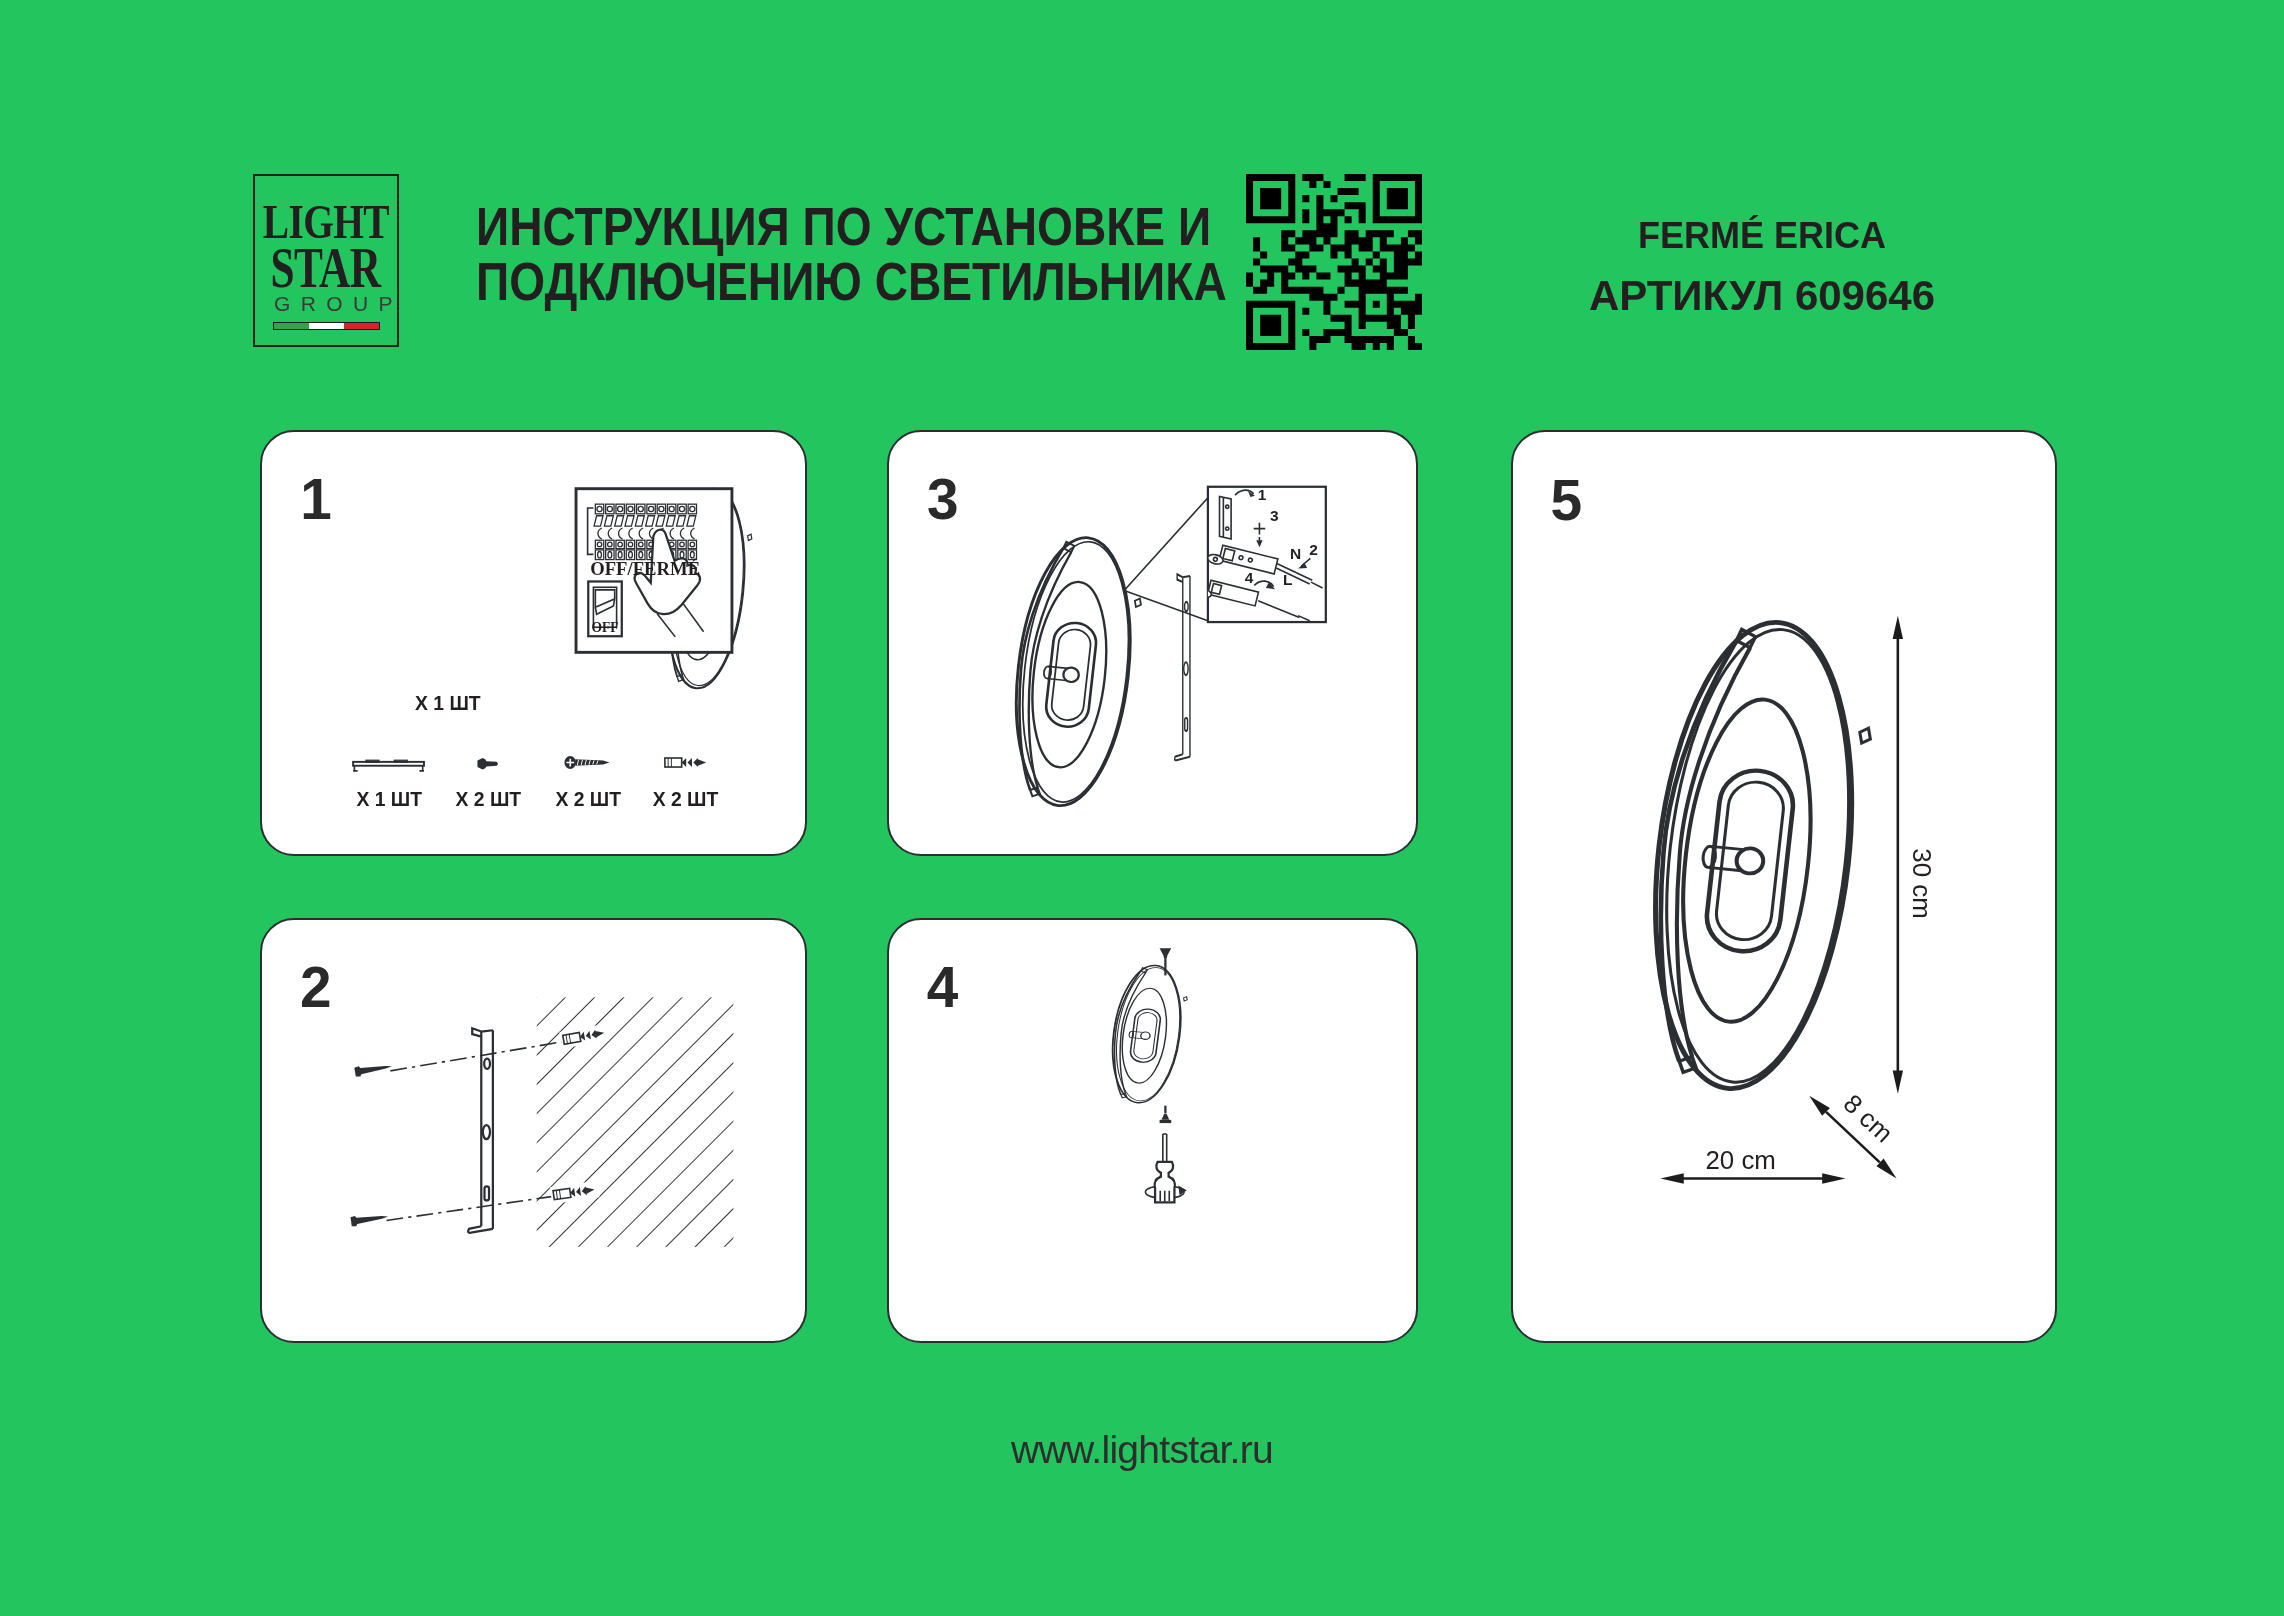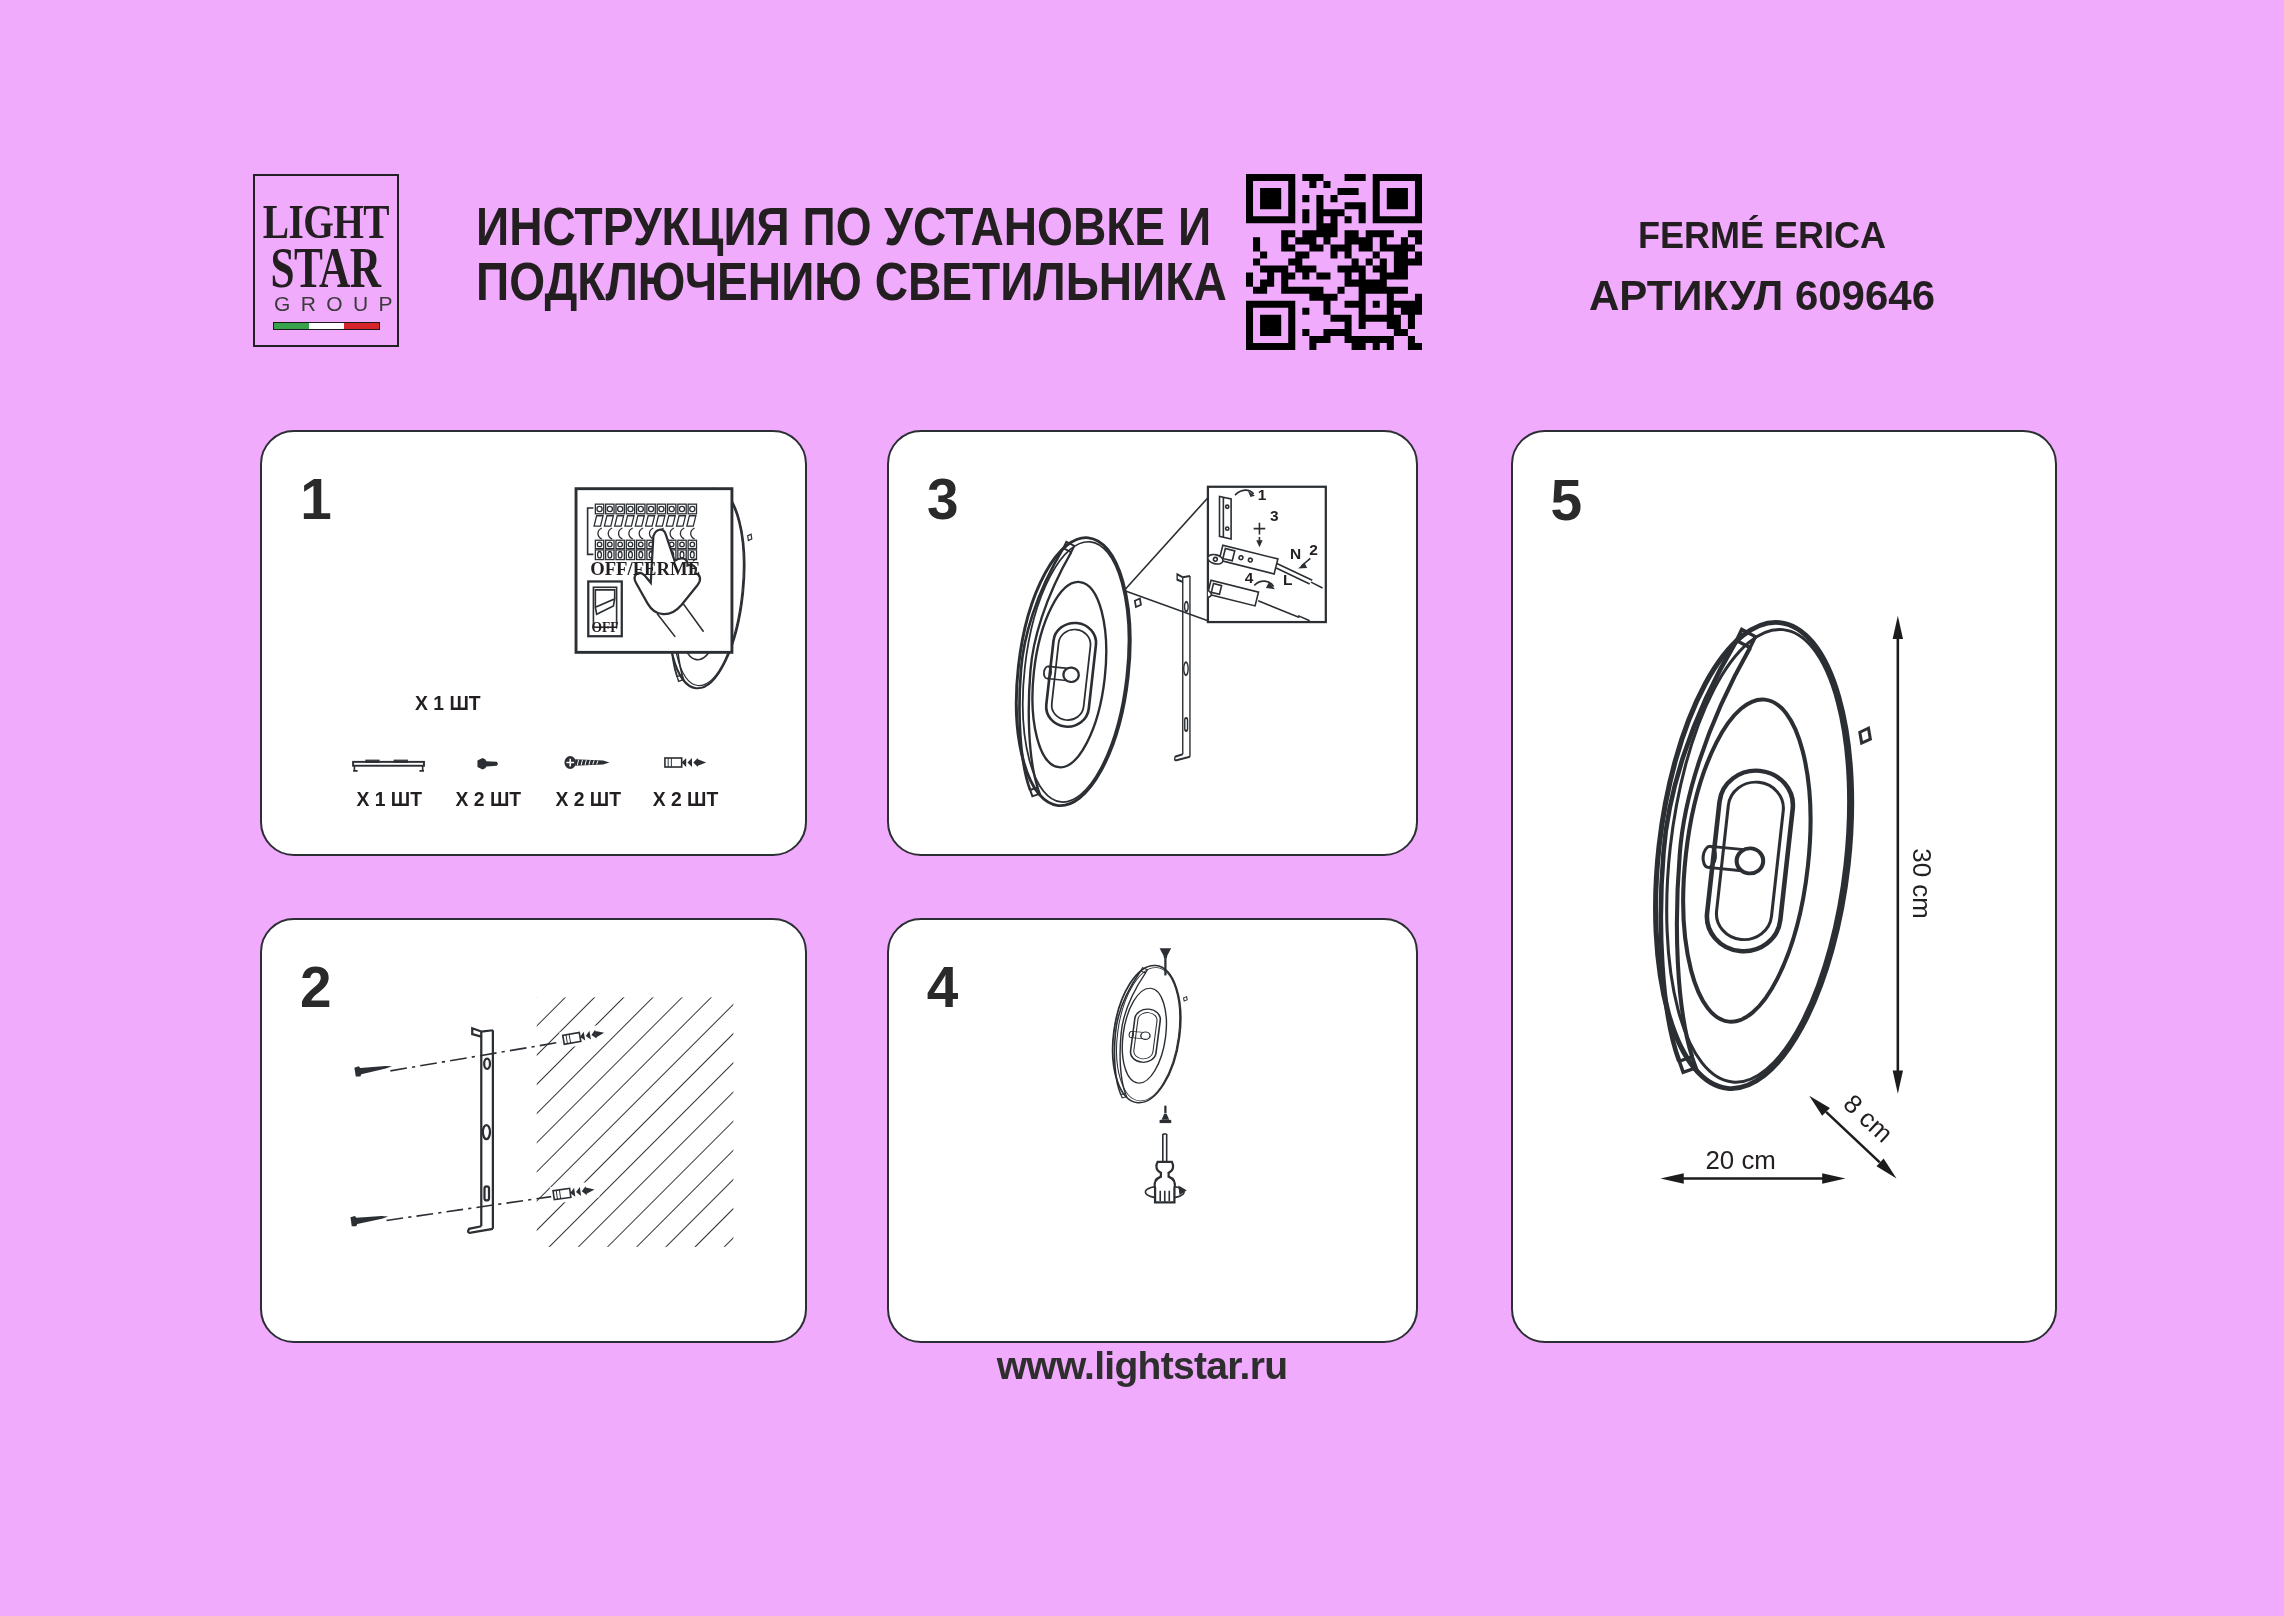--- a/index.html
+++ b/index.html
@@ -1,16 +1,16 @@
 <!DOCTYPE html>
 <html style="font-size:10.4px"><head>
 <meta charset="utf-8">
 <style>
   html,body{margin:0;padding:0;background:#fff;}
-  .page{position:relative;width:2284px;height:1616px;background:#f0abfc;overflow:hidden;
+  .page{position:relative;width:2284px;height:1616px;background:#22c55e;overflow:hidden;
         font-family:"Liberation Sans",sans-serif;color:#231f20;}
   
   .logo-box{position:absolute;left:253px;top:174px;width:146px;height:173px;
             border:2px solid #222;box-sizing:border-box;display:flex;flex-direction:column;
             align-items:center;}
   .logo-l1{font:700 48px "Liberation Serif",serif;line-height:42px;margin-top:25px;
            transform:scaleX(.82);letter-spacing:-0.7px;}
   .logo-l2{font:700 57px "Liberation Serif",serif;line-height:49px;transform:scaleX(.76);letter-spacing:-0.7px;}
   .logo-l3{font:400 21px "Liberation Sans",sans-serif;letter-spacing:10.4px;margin-left:25px;line-height:23.4px;color:#3a3a3a;}
   .flag{width:107px;height:8.5px;border:1.3px solid #1a1a1a;box-sizing:border-box;display:flex;margin-top:6.5px;}
@@ -32,22 +32,22 @@
   .wlabel{font:700 24px "Liberation Sans",sans-serif;fill:#231f20;text-anchor:middle;}
   .ln{fill:none;stroke:#2b2f33;stroke-width:3.5;}
   .ln2{fill:none;stroke:#2b2f33;stroke-width:2.5;}
   .lnw{fill:#fff;stroke:#2b2f33;stroke-width:3.5;}
   .lead{fill:none;stroke:#2b2f33;stroke-width:2.5;stroke-dasharray:26 8 5 8;}
   .box{fill:#fff;stroke:#2b2f33;stroke-width:4.5;}
   .fillink{fill:#2b2f33;stroke:none;}
   .arrow{stroke:#1c1c1c;stroke-width:4;}
   .ah{fill:#1c1c1c;stroke:none;}
   
-  .footer{position:absolute;left:0;top:1344px;width:100%;text-align:center;
-          font-weight:700;font-size:39px;letter-spacing:-0.7px;color:#2e2e2e;}
+  .footer{position:absolute;left:0;top:1428px;width:100%;text-align:center;
+          font-weight:400;font-size:39px;letter-spacing:-0.7px;color:#2e2e2e;}
 </style>
 </head>
 <body>
 
 <div class="page">
 
   <svg width="0" height="0" style="position:absolute" aria-hidden="true">
     <defs>
       <pattern id="hatch" width="32" height="32" patternUnits="userSpaceOnUse" patternTransform="rotate(45)">
         <line x1="0" y1="0" x2="0" y2="32" stroke="#2b2f33" stroke-width="3"></line>

